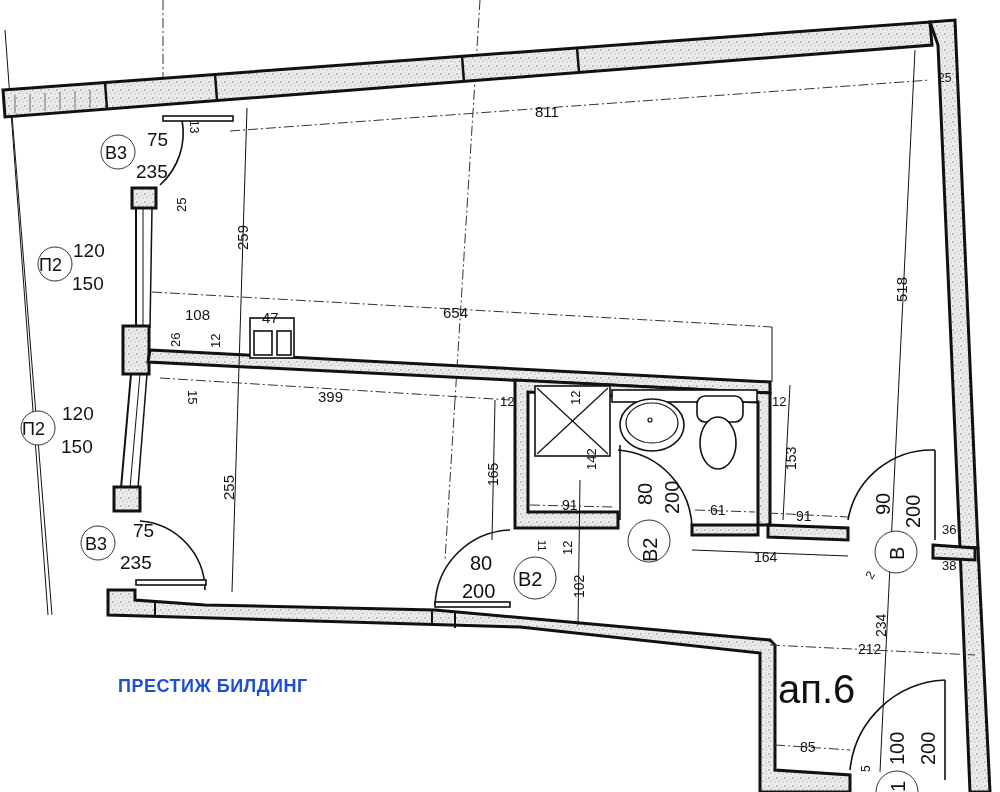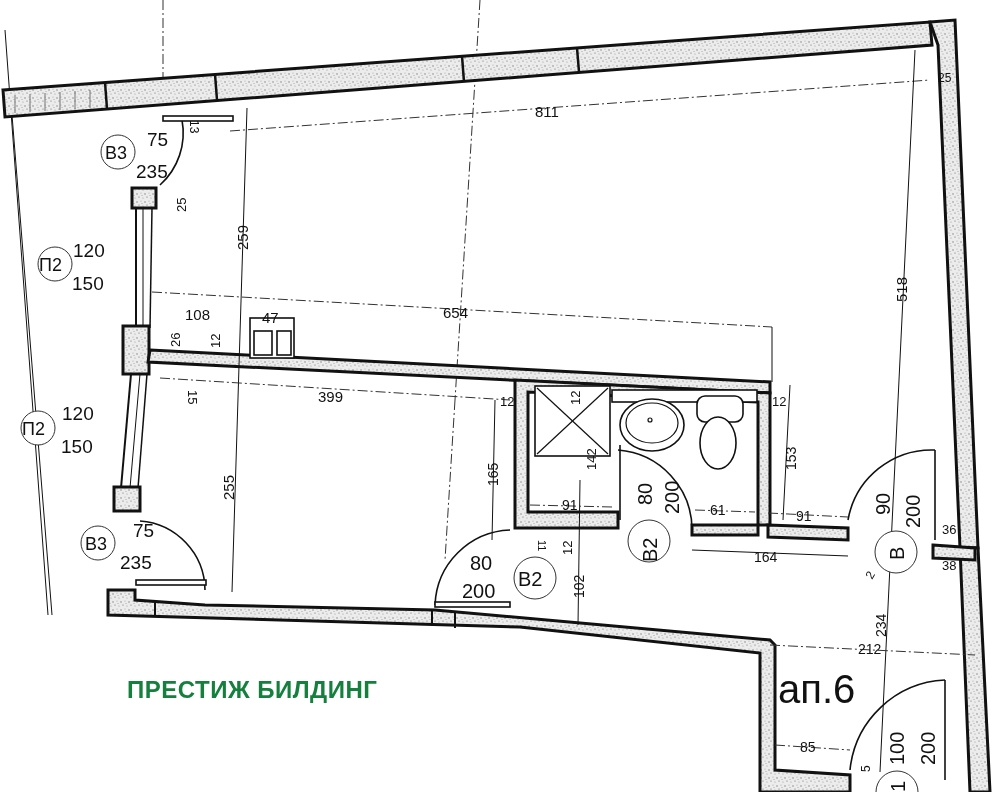--- a/index.html
+++ b/index.html
@@ -6,21 +6,21 @@
   body { width:1000px; height:792px; overflow:hidden; position:relative; font-family:"Liberation Sans", sans-serif; }
   #plan { position:absolute; left:0; top:0; width:1000px; height:792px; }
   .wallpat { fill:url(#speckle); stroke:#111; stroke-width:3; }
   .thin { stroke:#111; stroke-width:1.2; fill:none; }
   .dash { stroke:#333; stroke-width:1; fill:none; stroke-dasharray:10 3 2 3; }
   .dim { stroke:#111; stroke-width:1; fill:none; }
   .door { stroke:#111; stroke-width:1.6; fill:none; }
   .fix { stroke:#111; stroke-width:1.6; fill:#fff; }
   .lbl { font-family:"Liberation Sans", sans-serif; fill:#111; }
   .circ { stroke:#333; stroke-width:1; fill:#fff; }
-  #watermark { position:absolute; left:127px; top:676px; font-family:"Liberation Sans", sans-serif; font-weight:bold; font-size:24px; letter-spacing:0.5px; color:#15803d; }
+  #watermark { position:absolute; left:118px; top:676px; font-family:"Liberation Sans", sans-serif; font-weight:bold; font-size:18px; letter-spacing:0.5px; color:#1d4ed8; }
 </style>
 </head>
 <body>
 
 <svg id="plan" viewBox="0 0 1000 792" xmlns="http://www.w3.org/2000/svg">
   <defs>
     <pattern id="speckle" width="8" height="8" patternUnits="userSpaceOnUse">
       <rect width="8" height="8" fill="#ececec"></rect>
       <circle cx="1" cy="2" r="0.7" fill="#777"></circle>
       <circle cx="5" cy="1" r="0.5" fill="#999"></circle>

